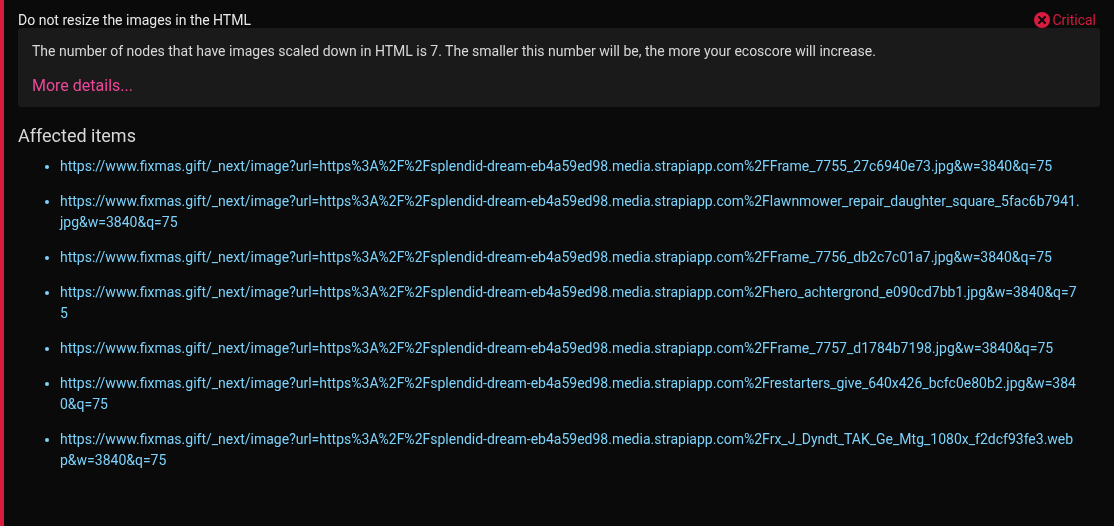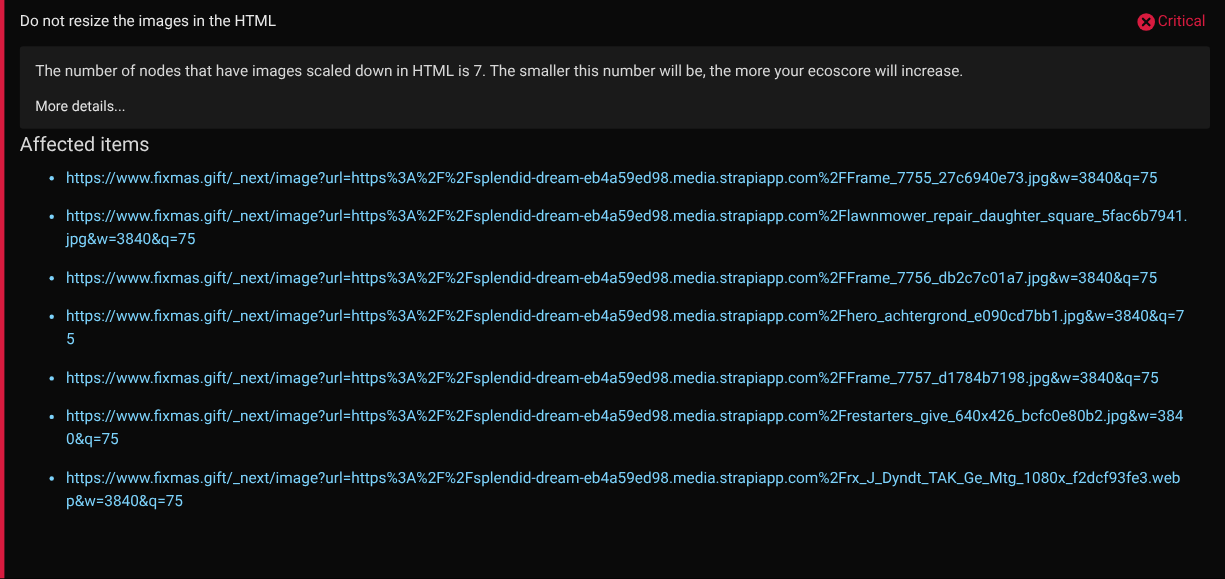--- a/index.html
+++ b/index.html
@@ -22,21 +22,20 @@
       height: 100%;
       position: relative;
     }
     .inner {
       padding: 12px 14px 14px 14px;
     }
     .header {
       display: flex;
       justify-content: space-between;
       align-items: flex-start;
-      margin-bottom: 14px;
     }
     .title {
       color: #e8e8e8;
       font-size: 14px;
       font-weight: 400;
     }
     .severity {
       display: flex;
       align-items: center;
       gap: 2px;
@@ -54,31 +53,31 @@
       justify-content: center;
       color: #0a0a0a;
       font-size: 11px;
       font-weight: bold;
       line-height: 1;
     }
     .description-box {
       background: #1a1a1a;
       border-radius: 3px;
       padding: 14px 14px 12px 14px;
-      margin-bottom: 4px;
+      margin-bottom: 18px;
     }
     .description-text {
       color: #d8d8d8;
       font-size: 14px;
       margin-bottom: 14px;
       line-height: 1.4;
     }
     .more-details {
-      color: #e5e5e5;
-      font-size: 13px;
+      color: #ec4899;
+      font-size: 16px;
       cursor: pointer;
     }
     .section-label {
       color: #d8d8d8;
       font-size: 18px;
       margin-bottom: 10px;
     }
     .url-list {
       list-style: disc;
       padding-left: 42px;

